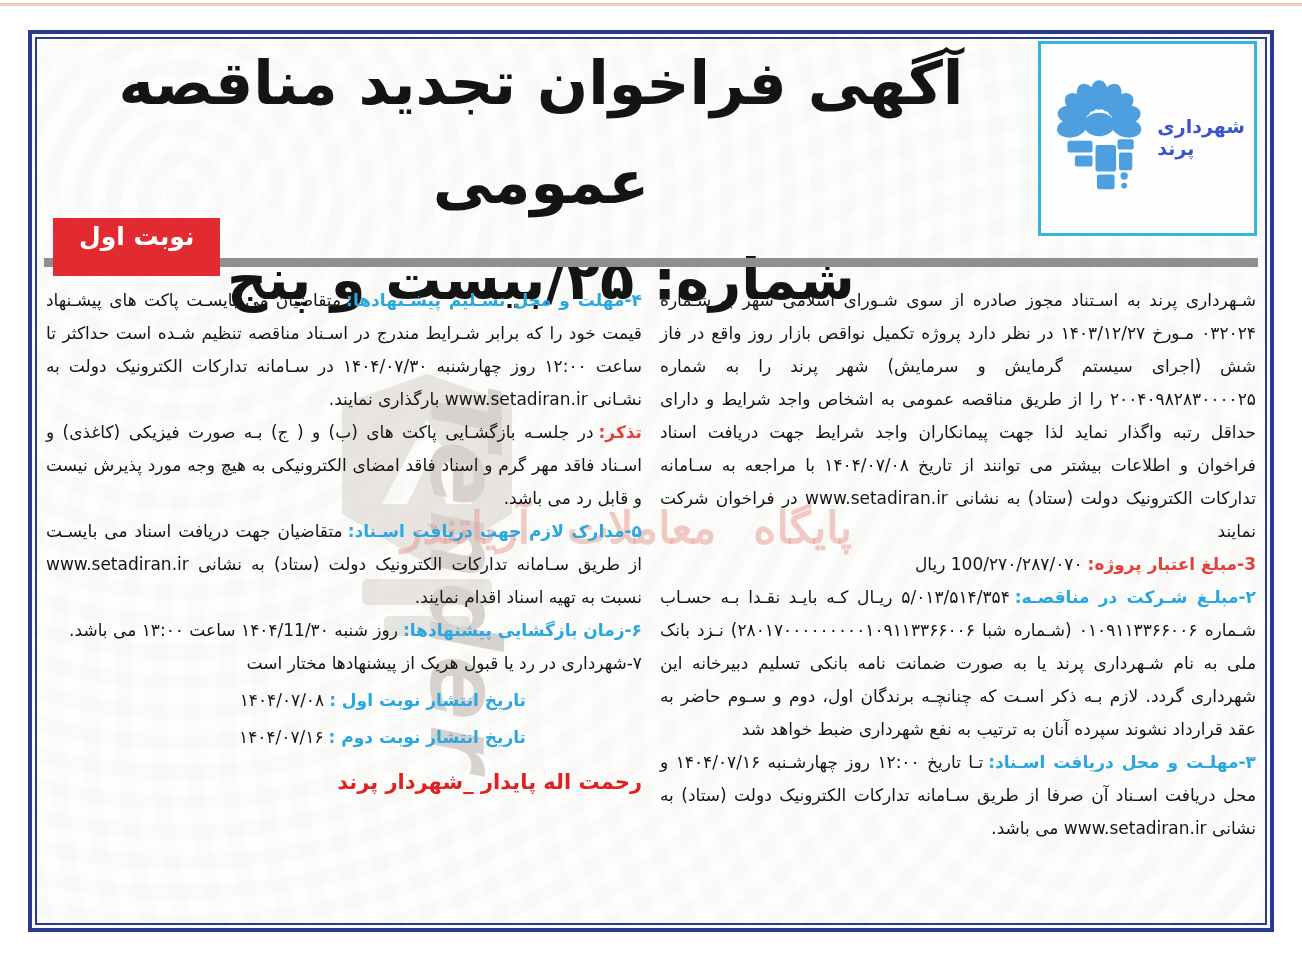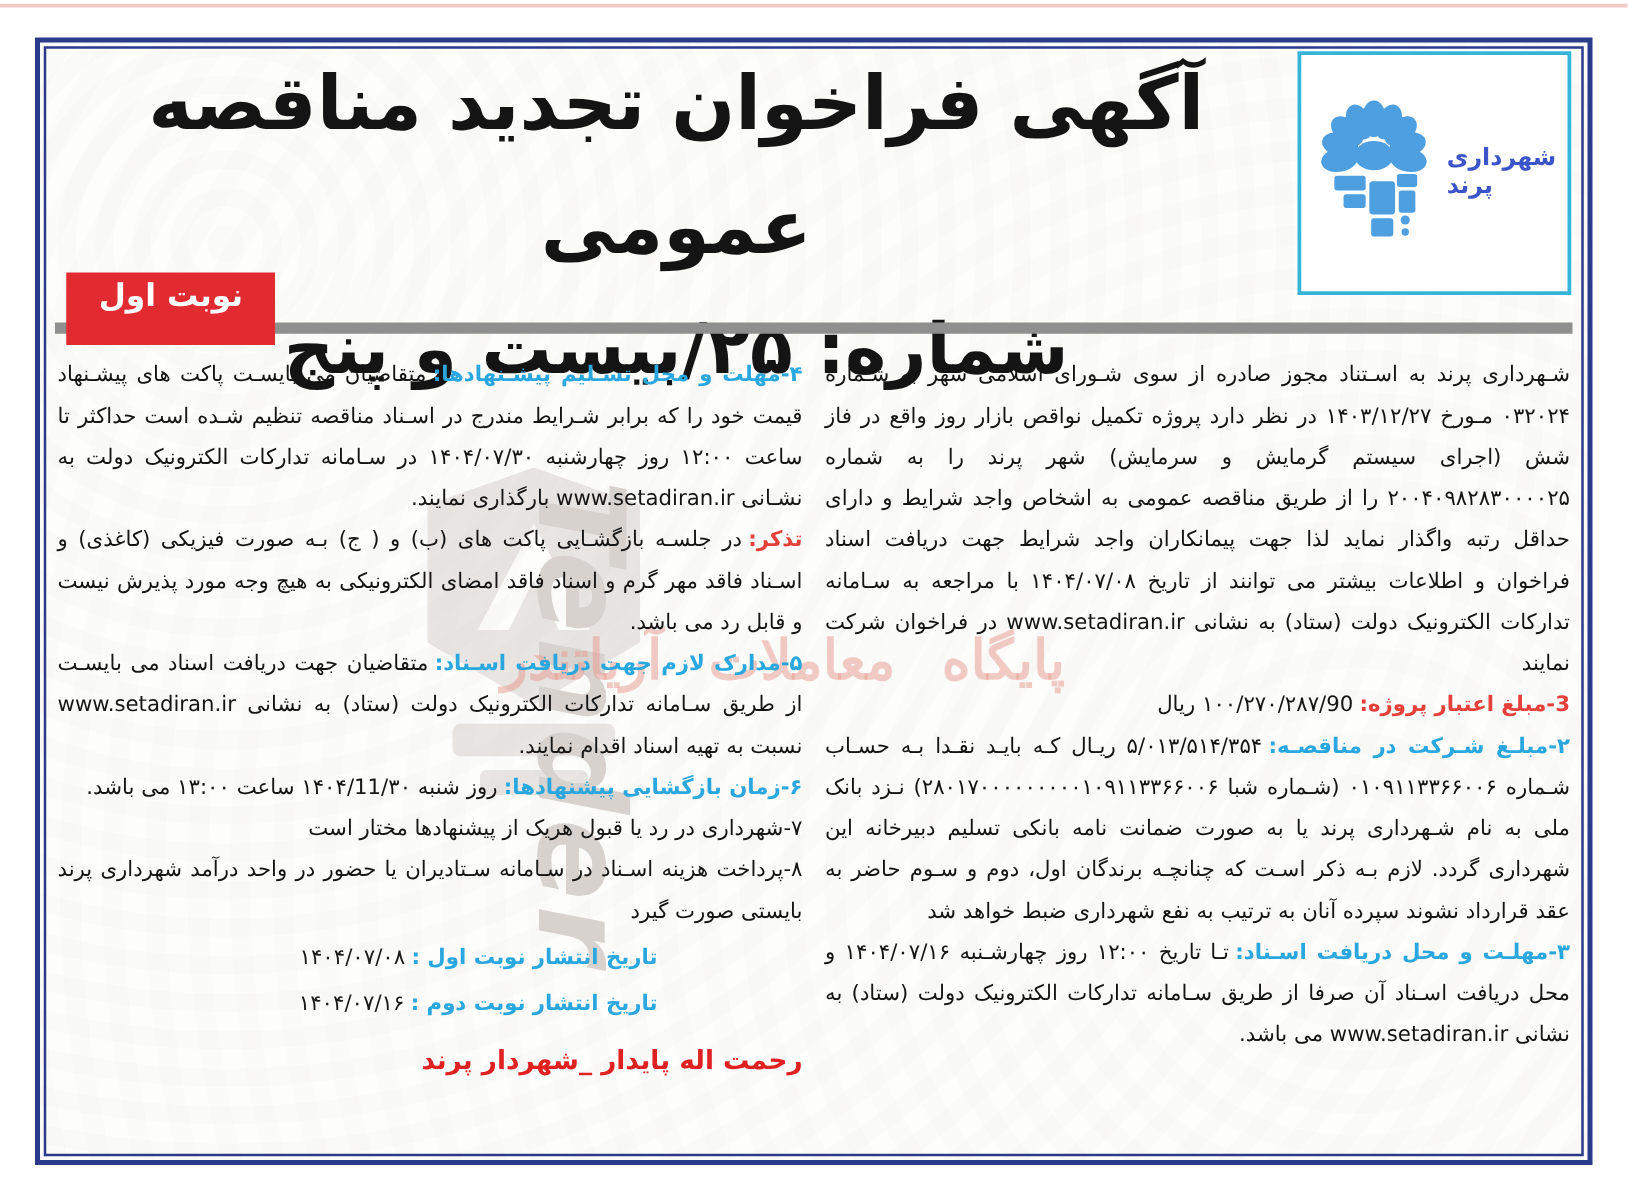--- a/index.html
+++ b/index.html
@@ -117,31 +117,30 @@
     </div>
 
     <div class="badge">نوبت اول</div>
     <div class="gray-bar"></div>
   </div>
 
   <div class="cols">
 
     <div class="col">
       <p class="para"><span>شـهرداری پرند به اسـتناد مجوز صادره از سوی شـورای اسلامی شهر به شـماره ۰۳۲۰۲۴ مـورخ ۱۴۰۳/۱۲/۲۷ در نظر دارد پروژه تکمیل نواقص بازار روز واقع در فاز شش (اجرای سیستم گرمایش و سرمایش) شهر پرند را به شماره ۲۰۰۴۰۹۸۲۸۳۰۰۰۰۲۵ را از طریق مناقصه عمومی به اشخاص واجد شرایط و دارای حداقل رتبه واگذار نماید لذا جهت پیمانکاران واجد شرایط جهت دریافت اسناد فراخوان و اطلاعات بیشتر می توانند از تاریخ ۱۴۰۴/۰۷/۰۸ با مراجعه به سـامانه تدارکات الکترونیک دولت (ستاد) به نشانی www.setadiran.ir در فراخوان شرکت نمایند</span></p>
-      <p class="para"><span class="hr">3-مبلغ اعتبار پروژه:</span><span>۱۰۰/۲۷۰/۲۸۷/90 ریال</span></p>
+      <p class="para"><span class="hr">3-مبلغ اعتبار پروژه:</span><span>100/۲۷۰/۲۸۷/۰۷۰ ریال</span></p>
       <p class="para"><span class="hb">۲-مبلـغ شـرکت در مناقصـه:</span><span>۵/۰۱۳/۵۱۴/۳۵۴ ریـال کـه بایـد نقـدا بـه حسـاب شـماره ۰۱۰۹۱۱۳۳۶۶۰۰۶ (شـماره شبا ۲۸۰۱۷۰۰۰۰۰۰۰۰۰۱۰۹۱۱۳۳۶۶۰۰۶) نـزد بانک ملی به نام شـهرداری پرند یا به صورت ضمانت نامه بانکی تسلیم دبیرخانه این شهرداری گردد. لازم بـه ذکر اسـت که چنانچـه برندگان اول، دوم و سـوم حاضر به عقد قرارداد نشوند سپرده آنان به ترتیب به نفع شهرداری ضبط خواهد شد</span></p>
       <p class="para"><span class="hb">۳-مهلـت و محل دریافت اسـناد:</span><span>تـا تاریخ ۱۲:۰۰ روز چهارشـنبه ۱۴۰۴/۰۷/۱۶ و محل دریافت اسـناد آن صرفا از طریق سـامانه تدارکات الکترونیک دولت (ستاد) به نشانی www.setadiran.ir می باشد.</span></p>
     </div>
 
     <div class="col">
       <p class="para"><span class="hb">۴-مهلت و محل تسـلیم پیشـنهادها:</span><span>متقاضیان می بایسـت پاکت های پیشـنهاد قیمت خود را که برابر شـرایط مندرج در اسـناد مناقصه تنظیم شـده است حداکثر تا ساعت ۱۲:۰۰ روز چهارشنبه ۱۴۰۴/۰۷/۳۰ در سـامانه تدارکات الکترونیک دولت به نشـانی www.setadiran.ir بارگذاری نمایند.</span></p>
       <p class="para"><span class="hr">تذکر:</span><span>در جلسـه بازگشـایی پاکت های (ب) و ( ج) بـه صورت فیزیکی (کاغذی) و اسـناد فاقد مهر گرم و اسناد فاقد امضای الکترونیکی به هیچ وجه مورد پذیرش نیست و قابل رد می باشد.</span></p>
       <p class="para"><span class="hb">۵-مدارک لازم جهت دریافت اسـناد:</span><span>متقاضیان جهت دریافت اسناد می بایسـت از طریق سـامانه تدارکات الکترونیک دولت (ستاد) به نشانی www.setadiran.ir نسبت به تهیه اسناد اقدام نمایند.</span></p>
       <p class="para"><span class="hb">۶-زمان بازگشایی پیشنهادها:</span><span>روز شنبه ۱۴۰۴/11/۳۰ ساعت ۱۳:۰۰ می باشد.</span></p>
       <p class="para"><span>۷-شهرداری در رد یا قبول هریک از پیشنهادها مختار است</span></p>
-      <p class="para"><span>۸-پرداخت هزینه اسـناد در سـامانه سـتادیران یا حضور در واحد درآمد شهرداری پرند بایستی صورت گیرد</span></p>
       <p class="para pub"><span class="hb">تاریخ انتشار نوبت اول :</span><span class="val">۱۴۰۴/۰۷/۰۸</span></p>
       <p class="para pub"><span class="hb">تاریخ انتشار نوبت دوم :</span><span class="val">۱۴۰۴/۰۷/۱۶</span></p>
       <p class="para sig">رحمت اله پایدار _شهردار پرند</p>
     </div>
 
   </div>
 </div>
 
 </body></html>

